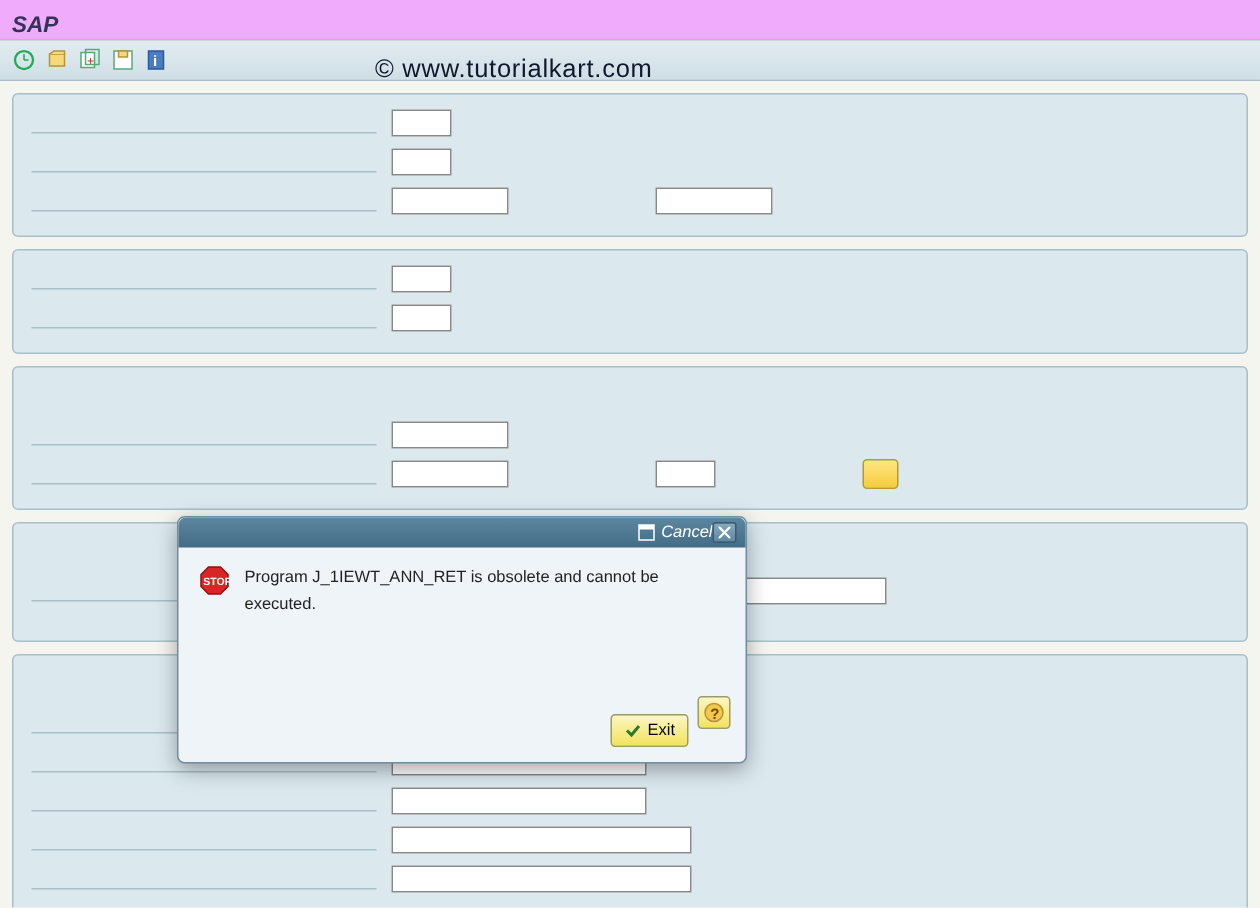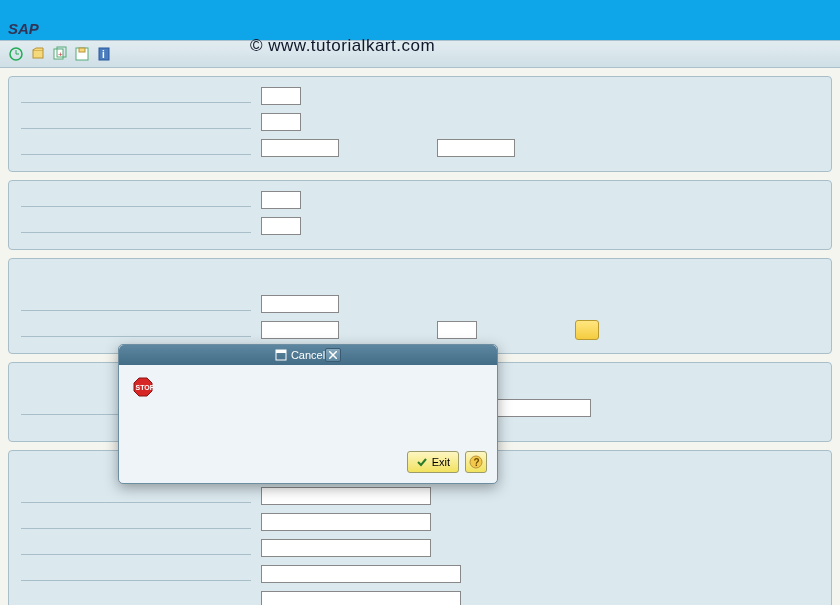--- a/index.html
+++ b/index.html
@@ -8,22 +8,22 @@
       padding: 0;
       font-family: Arial, sans-serif;
       font-size: 11px;
       background: #f5f5f0;
       width: 840px;
       height: 605px;
       overflow: hidden;
       position: relative;
     }
     .title-area {
-      background: #0ea5e9;
-      padding: 20px 8px;
+      background: #f0abfc;
+      padding: 8px 8px;
       font-size: 15px;
       font-weight: bold;
       font-style: italic;
       color: #333355;
       height: 26px;
     }
     .toolbar {
       background: linear-gradient(#e2ecf0, #cfdfe6);
       border-top: 1px solid #aac0cc;
       border-bottom: 1px solid #aac0cc;
@@ -120,23 +120,24 @@
       border: 1px solid #6d8da1;
       border-radius: 5px;
       box-shadow: 0 4px 14px rgba(0,0,0,0.35);
     }
     .dialog-title {
       background: linear-gradient(#5d87a1, #436c86);
       color: #fff;
       padding: 3px 6px;
       display: flex;
       align-items: center;
-      justify-content: center;
+      justify-content: flex-end;
       border-radius: 5px 5px 0 0;
       font-size: 11px;
+      font-style: italic;
     }
     .dialog-title .ttl { display: flex; align-items: center; gap: 4px; }
     .dlg-x {
       width: 16px;
       height: 14px;
       background: linear-gradient(#87a9bd,#5d87a1);
       border: 1px solid #3a5a72;
       border-radius: 2px;
       display: flex;
       align-items: center;
@@ -168,20 +169,21 @@
       background: linear-gradient(#fdf6c2,#f2e25e);
       border: 1px solid #9b9b6b;
       border-radius: 3px;
       padding: 2px 8px;
       display: flex;
       align-items: center;
       gap: 4px;
       font-size: 11px;
       cursor: pointer;
       height: 22px;
+      margin-top: 25px;
     }
     .help-btn {
       width: 22px;
       height: 22px;
       background: linear-gradient(#fdf6c2,#f2e25e);
       border: 1px solid #9b9b6b;
       border-radius: 3px;
       display:flex;align-items:center;justify-content:center;
       cursor:pointer;
     }
@@ -327,20 +329,21 @@
         </svg>
     </div>
   </div>
   <div class="dialog-body">
     <div class="stop-icon">
       <svg width="20" height="20">
           <polygon points="6,1 14,1 19,6 19,14 14,19 6,19 1,14 1,6" fill="#d62626" stroke="#8a1414"></polygon>
           <text x="2.5" y="13" font-size="7" fill="#fff" font-weight="bold">STOP</text>
         </svg>
     </div>
+    <div class="dlg-msg">Program J_1IEWT_ANN_RET is obsolete and cannot be executed.</div>
   </div>
   <div class="dialog-footer">
     <div class="exit-btn">
       <svg width="12" height="12">
           <path d="M2 6 L5 9 L10 3" fill="none" stroke="#2a7a2a" stroke-width="2"></path>
         </svg>
       <span>Exit</span>
     </div>
     <div class="help-btn">
       <svg width="14" height="14">

